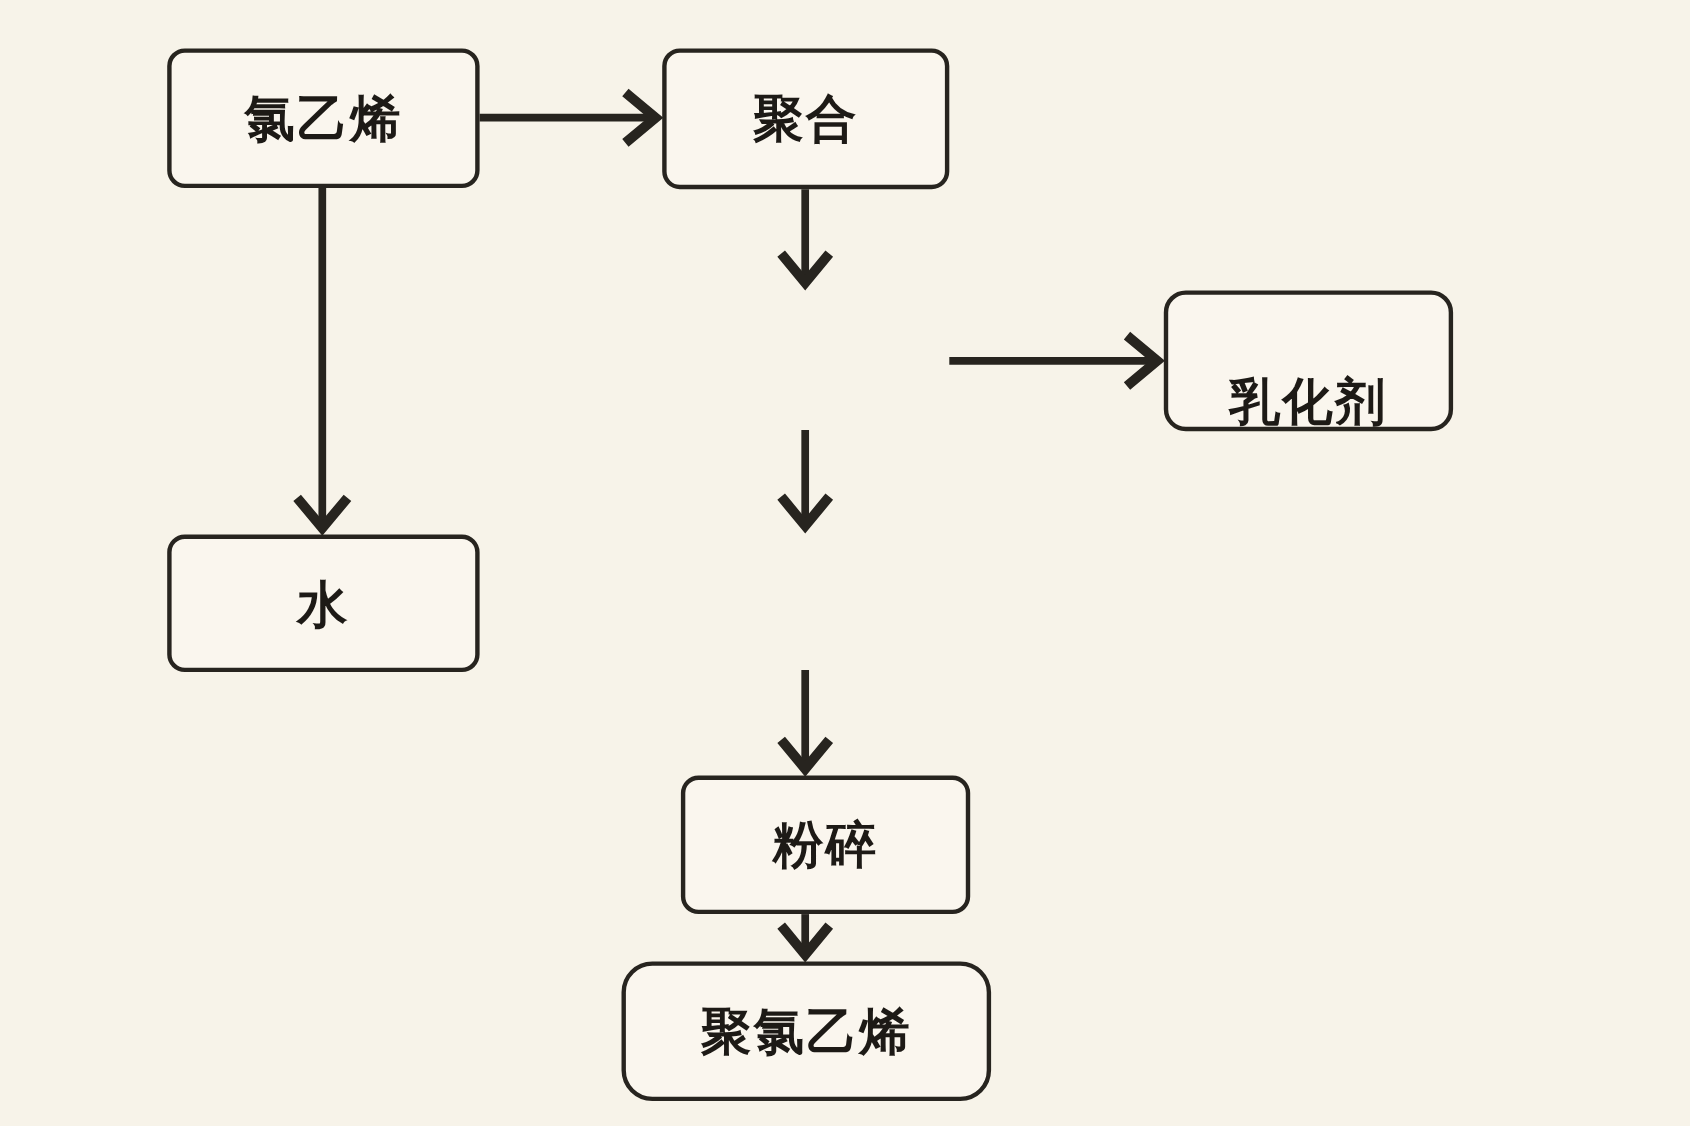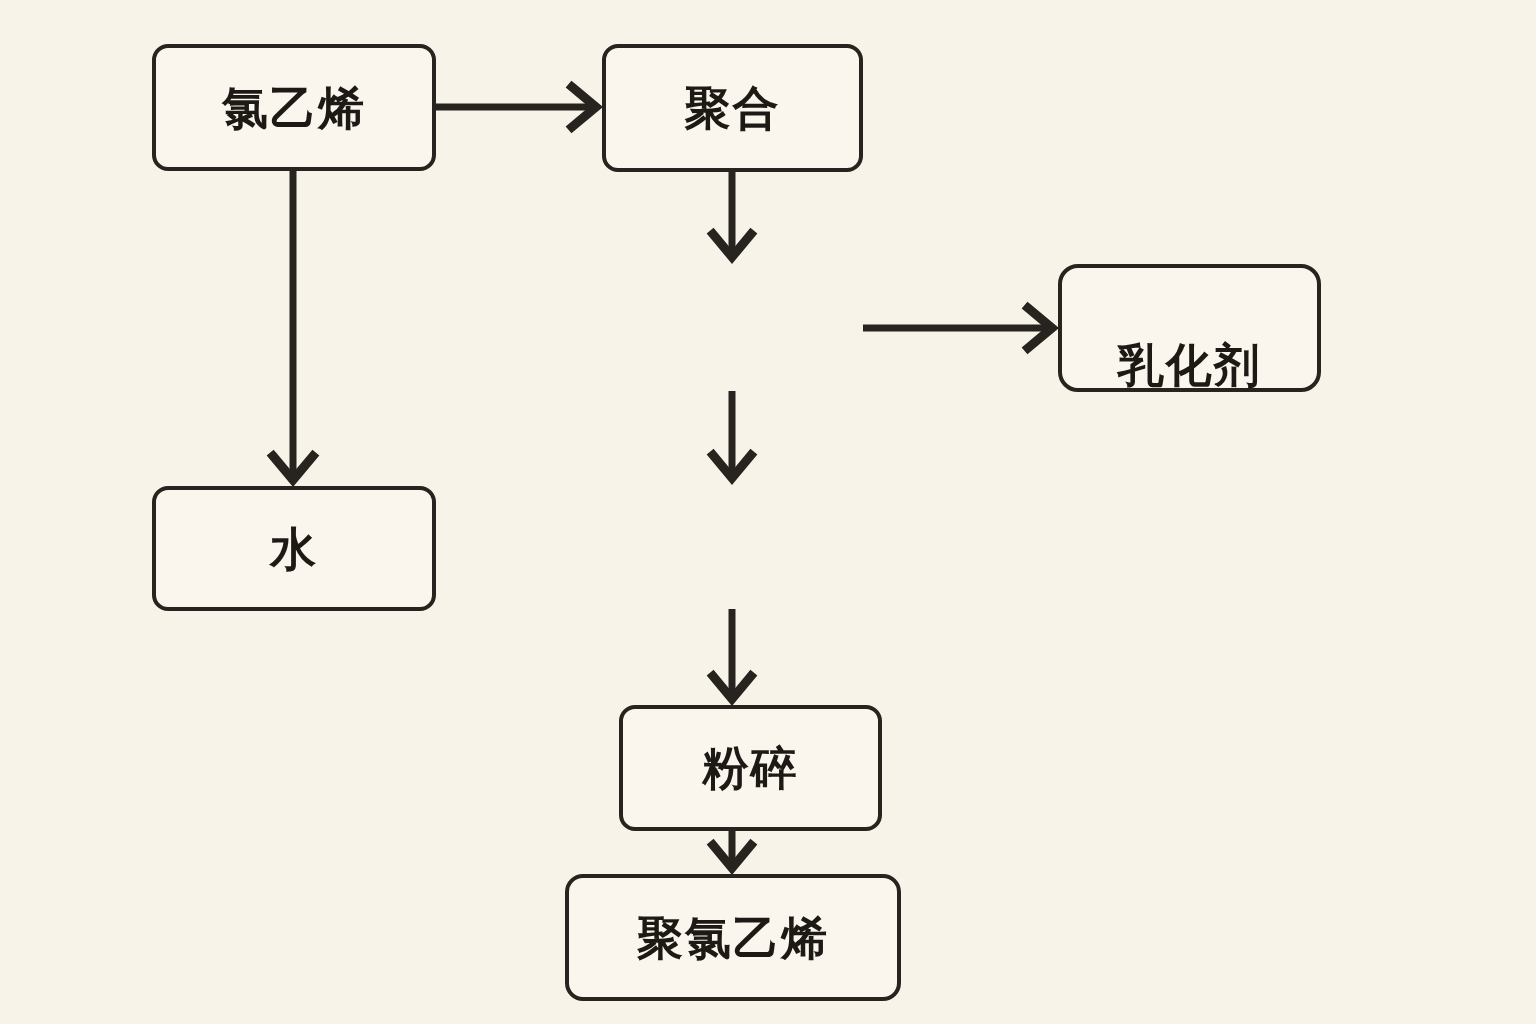--- a/index.html
+++ b/index.html
@@ -49,21 +49,21 @@
     font-family: "Liberation Sans", "DejaVu Sans", sans-serif;
   }
   
   #node-vcm     { left: 152px;  top: 44px;  width: 284px; height: 127px; }
   #node-poly    { left: 602px;  top: 44px;  width: 261px; height: 128px; }
   #node-post    { left: 600px;  top: 263px; width: 263px; height: 128px; }
   #node-emul    { left: 1058px; top: 264px; width: 263px; height: 128px; border-radius: 20px; align-items: flex-end; }
   #node-water   { left: 152px;  top: 486px; width: 284px; height: 125px; }
   #node-dry     { left: 600px;  top: 484px; width: 263px; height: 125px; }
   #node-grind   { left: 600px;  top: 705px; width: 263px; height: 126px; margin-left: 19px; }
-  #node-pvc     { left: 565px;  top: 874px; width: 336px; height: 127px; border-radius: 18px; }
+  #node-pvc     { left: 565px;  top: 874px; width: 336px; height: 127px; border-radius: 28px; }
 </style>
 </head>
 <body>
 
 <div id="flow-root">
 
   <svg class="edges" viewBox="0 0 1536 1024">
     <g fill="none" stroke="#27241f" stroke-width="7" stroke-linecap="butt" stroke-linejoin="miter">
 
       <g>

